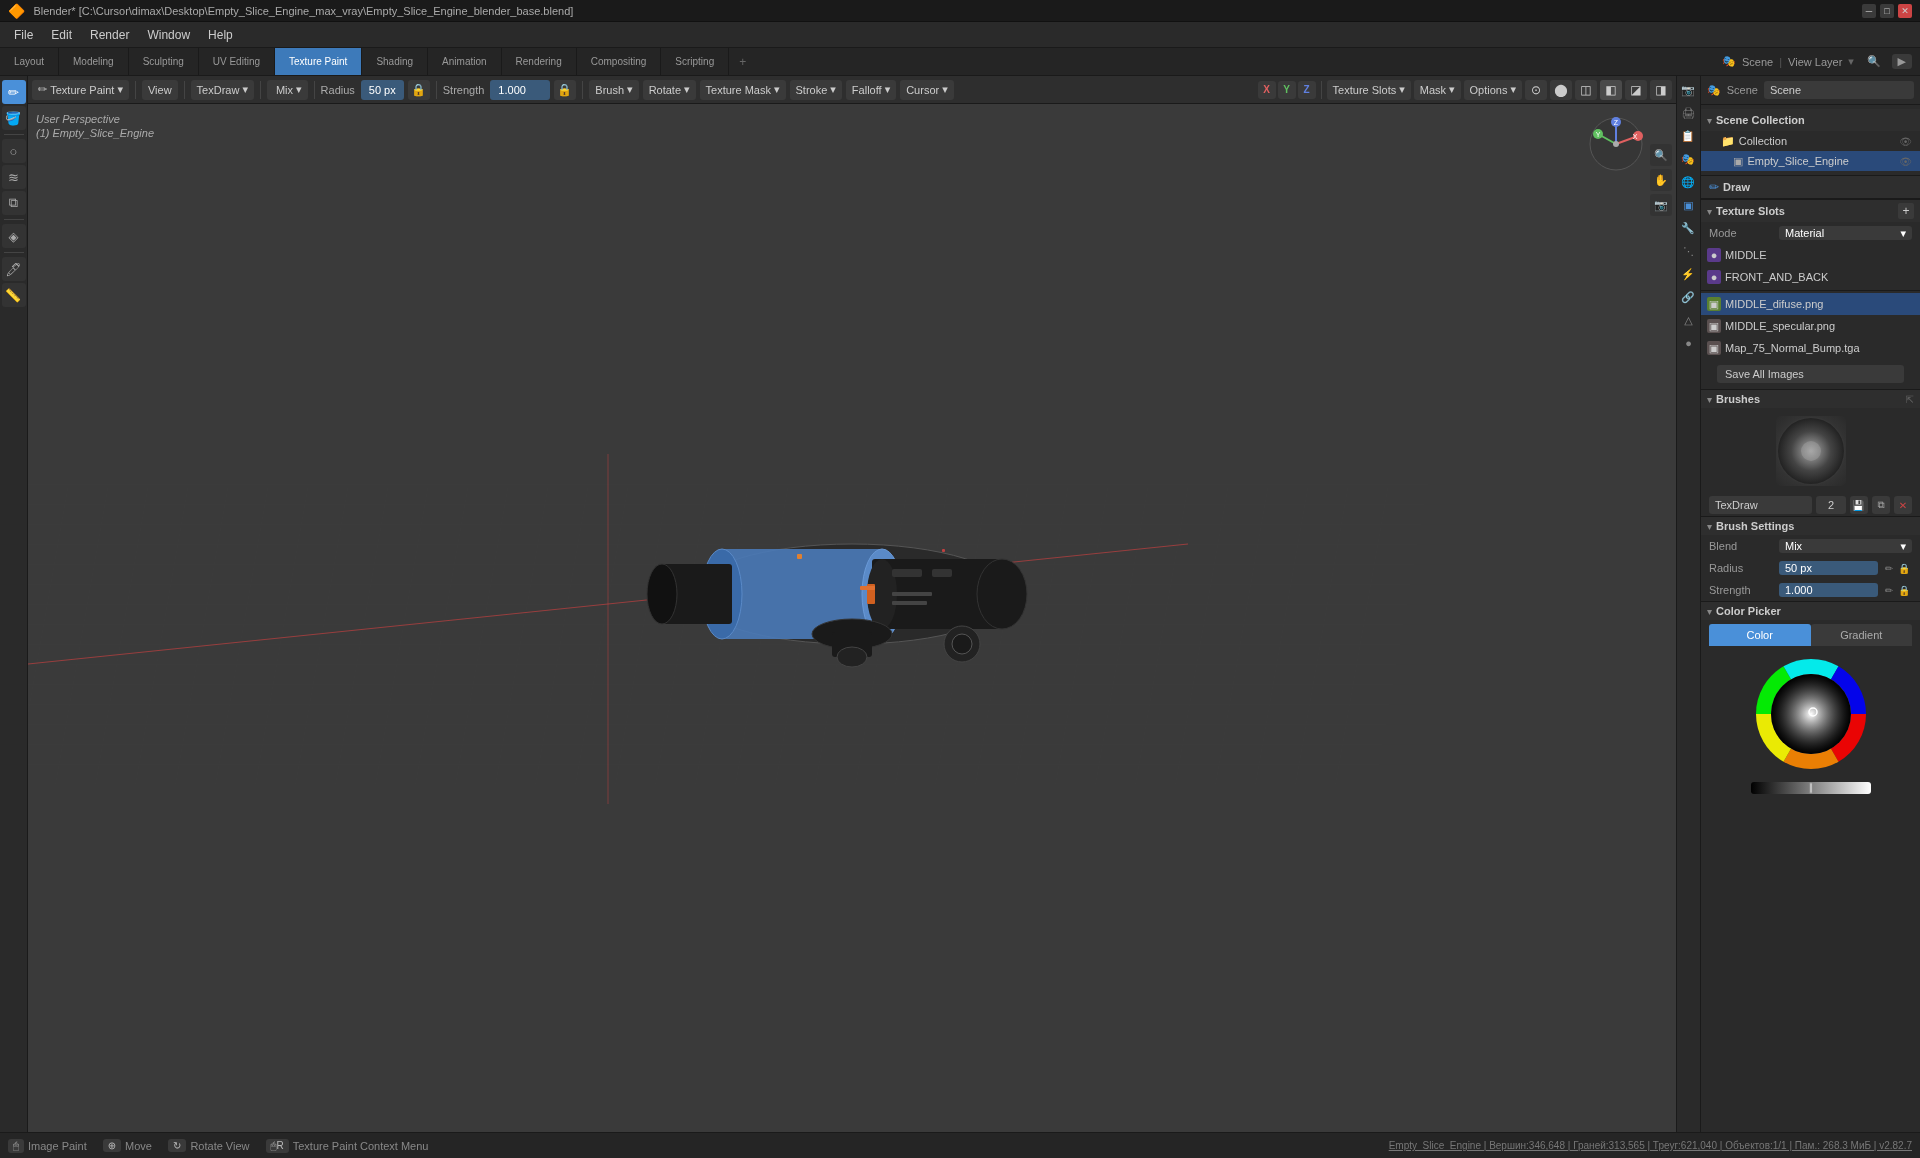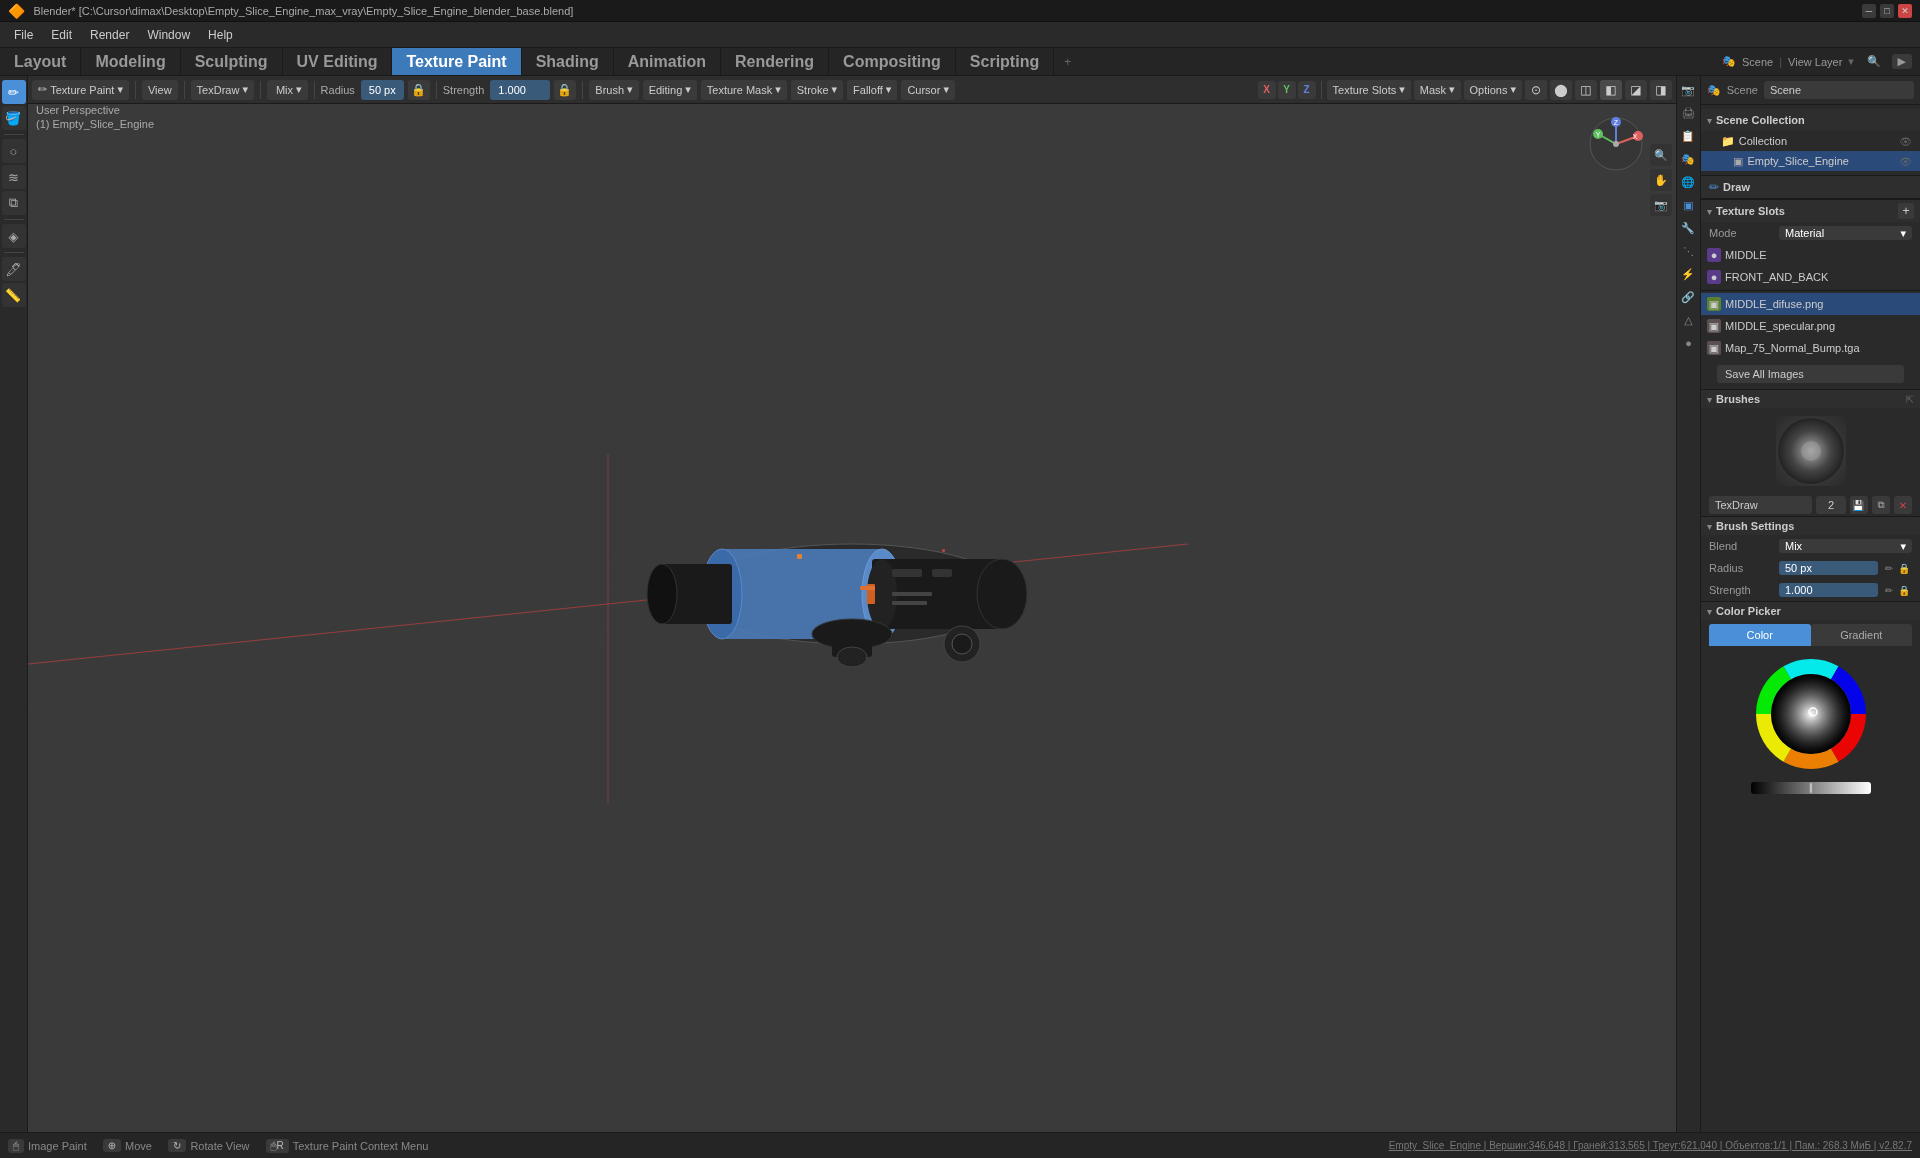--- a/index.html
+++ b/index.html
@@ -69,27 +69,26 @@
       height: 28px;
       background: #252525;
       display: flex;
       align-items: stretch;
       padding: 0;
       border-bottom: 1px solid #1a1a1a;
       position: relative;
     }
     .ws-tab {
       padding: 0 14px;
-      font-size: 16px;
+      font-size: 10px;
       color: #999;
       cursor: pointer;
       display: flex;
       align-items: center;
       border-right: 1px solid #1a1a1a;
-      font-weight: bold;
     }
     .ws-tab.active {
       background: #3d7aba;
       color: #fff;
     }
     .ws-tab-plus {
       padding: 0 10px;
       display: flex;
       align-items: center;
       color: #666;
@@ -169,24 +168,25 @@
     
     .grid-svg {
       position: absolute;
       top: 0; left: 0;
       width: 100%; height: 100%;
     }
 
     
     .vp-overlay-text {
       position: absolute;
-      top: 0;
+      top: 9px;
       left: 8px;
       font-size: 11px;
       color: #aaaaaa;
+      font-style: italic;
     }
 
     
     .gizmo-widget {
       position: absolute;
       top: 10px;
       right: 30px;
       width: 60px;
       height: 60px;
     }
@@ -676,21 +676,21 @@
         <span>1.000</span>
       </div>
       <div class="header-icon-btn">🔒</div>
       <div class="header-sep"></div>
 
       <div class="header-pill">
         <span>Brush</span>
         <span>▾</span>
       </div>
       <div class="header-pill">
-        <span>Editing</span>
+        <span>Rotate</span>
         <span>▾</span>
       </div>
       <div class="header-pill">
         <span>Texture Mask</span>
         <span>▾</span>
       </div>
       <div class="header-pill">
         <span>Stroke</span>
         <span>▾</span>
       </div>

